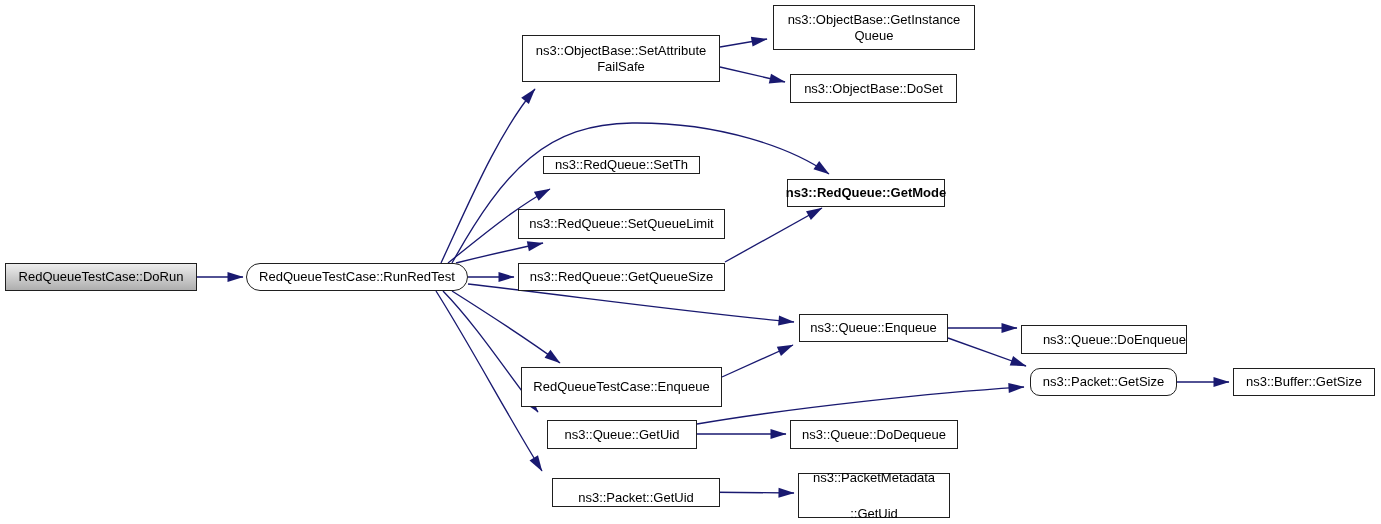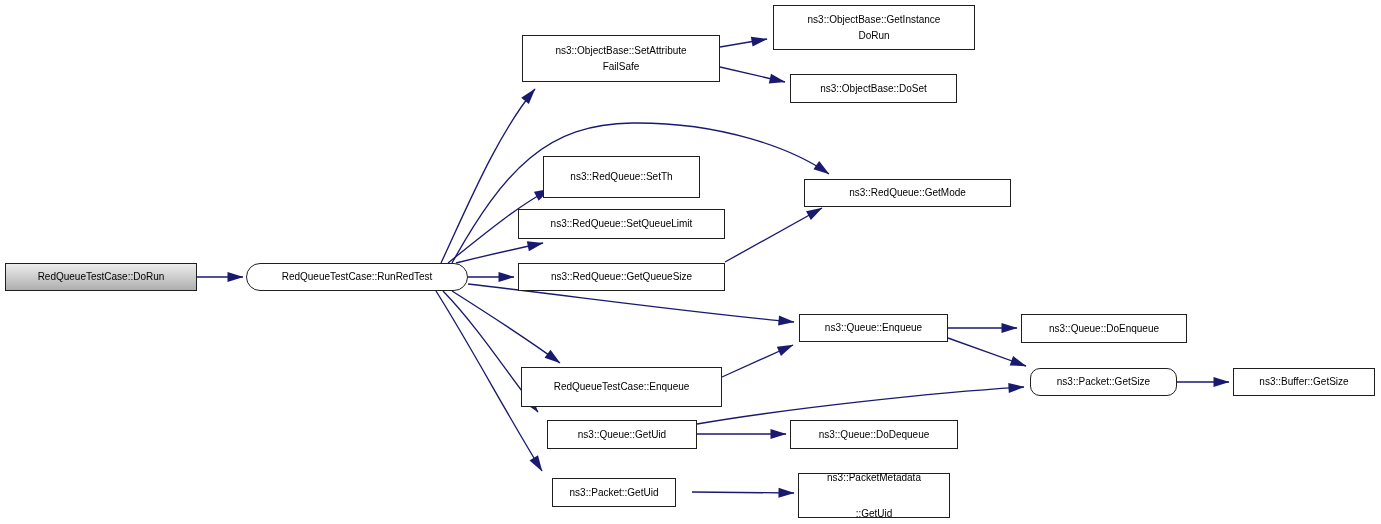--- a/index.html
+++ b/index.html
@@ -33,21 +33,21 @@
     stroke: var(--edge);
     stroke-width: 1.35;
   }
   #arrowhead path { fill: var(--edge); stroke: none; }
   .node {
     position: absolute;
     box-sizing: border-box;
     border: 1.4px solid var(--node-border);
     background: var(--node-fill);
     color: var(--text);
-    font-size: 10px;
+    font-size: 13px;
     line-height: 16px;
     display: flex;
     flex-direction: column;
     align-items: center;
     justify-content: center;
     text-align: center;
     white-space: nowrap;
     cursor: pointer;
   }
   .node.root {
@@ -97,48 +97,48 @@
     <span>RedQueueTestCase::RunRedTest</span>
   </div>
 
   <div class="node" style="left:522px; top:35px; width:198px; height:47px;">
     <span>ns3::ObjectBase::SetAttribute</span>
     <span>FailSafe</span>
   </div>
 
   <div class="node" style="left:773px; top:5px; width:202px; height:45px;">
     <span>ns3::ObjectBase::GetInstance</span>
-    <span>DoRun</span>
+    <span>Queue</span>
   </div>
 
   <div class="node" style="left:790px; top:74px; width:167px; height:29px;">
     <span>ns3::ObjectBase::DoSet</span>
   </div>
 
-  <div class="node" style="left:543px; top:156px; width:157px; height:42px;">
+  <div class="node" style="left:543px; top:156px; width:157px; height:18px;">
     <span>ns3::RedQueue::SetTh</span>
   </div>
 
-  <div class="node" style="left:804px; top:179px; width:207px; height:28px;">
+  <div class="node" style="left:787px; top:179px; width:158px; height:28px;font-weight:bold;">
     <span>ns3::RedQueue::GetMode</span>
   </div>
 
   <div class="node" style="left:518px; top:209px; width:207px; height:30px;">
     <span>ns3::RedQueue::SetQueueLimit</span>
   </div>
 
   <div class="node" style="left:518px; top:263px; width:207px; height:28px;">
     <span>ns3::RedQueue::GetQueueSize</span>
   </div>
 
   <div class="node" style="left:799px; top:314px; width:149px; height:28px;">
     <span>ns3::Queue::Enqueue</span>
   </div>
 
-  <div class="node" style="left:1021px; top:314px; width:166px; height:29px;">
+  <div class="node" style="left:1021px; top:325px; width:166px; height:29px;align-items:flex-end;">
     <span>ns3::Queue::DoEnqueue</span>
   </div>
 
   <div class="node" style="left:521px; top:367px; width:201px; height:40px;">
     <span>RedQueueTestCase::Enqueue</span>
   </div>
 
   <div class="node" style="left:1030px; top:368px; width:147px; height:28px;border-radius:10px;">
     <span>ns3::Packet::GetSize</span>
   </div>
@@ -148,21 +148,21 @@
   </div>
 
   <div class="node" style="left:547px; top:420px; width:150px; height:29px;">
     <span>ns3::Queue::GetUid</span>
   </div>
 
   <div class="node" style="left:790px; top:420px; width:168px; height:29px;">
     <span>ns3::Queue::DoDequeue</span>
   </div>
 
-  <div class="node" style="left:552px; top:478px; width:124px; height:29px;">
+  <div class="node" style="left:552px; top:478px; width:168px; height:29px;justify-content:flex-end;">
     <span>ns3::Packet::GetUid</span>
   </div>
 
   <div class="node" style="left:798px; top:473px; width:152px; height:45px;gap:20px;">
     <span>ns3::PacketMetadata</span>
     <span>::GetUid</span>
   </div>
 
 </div>
 

